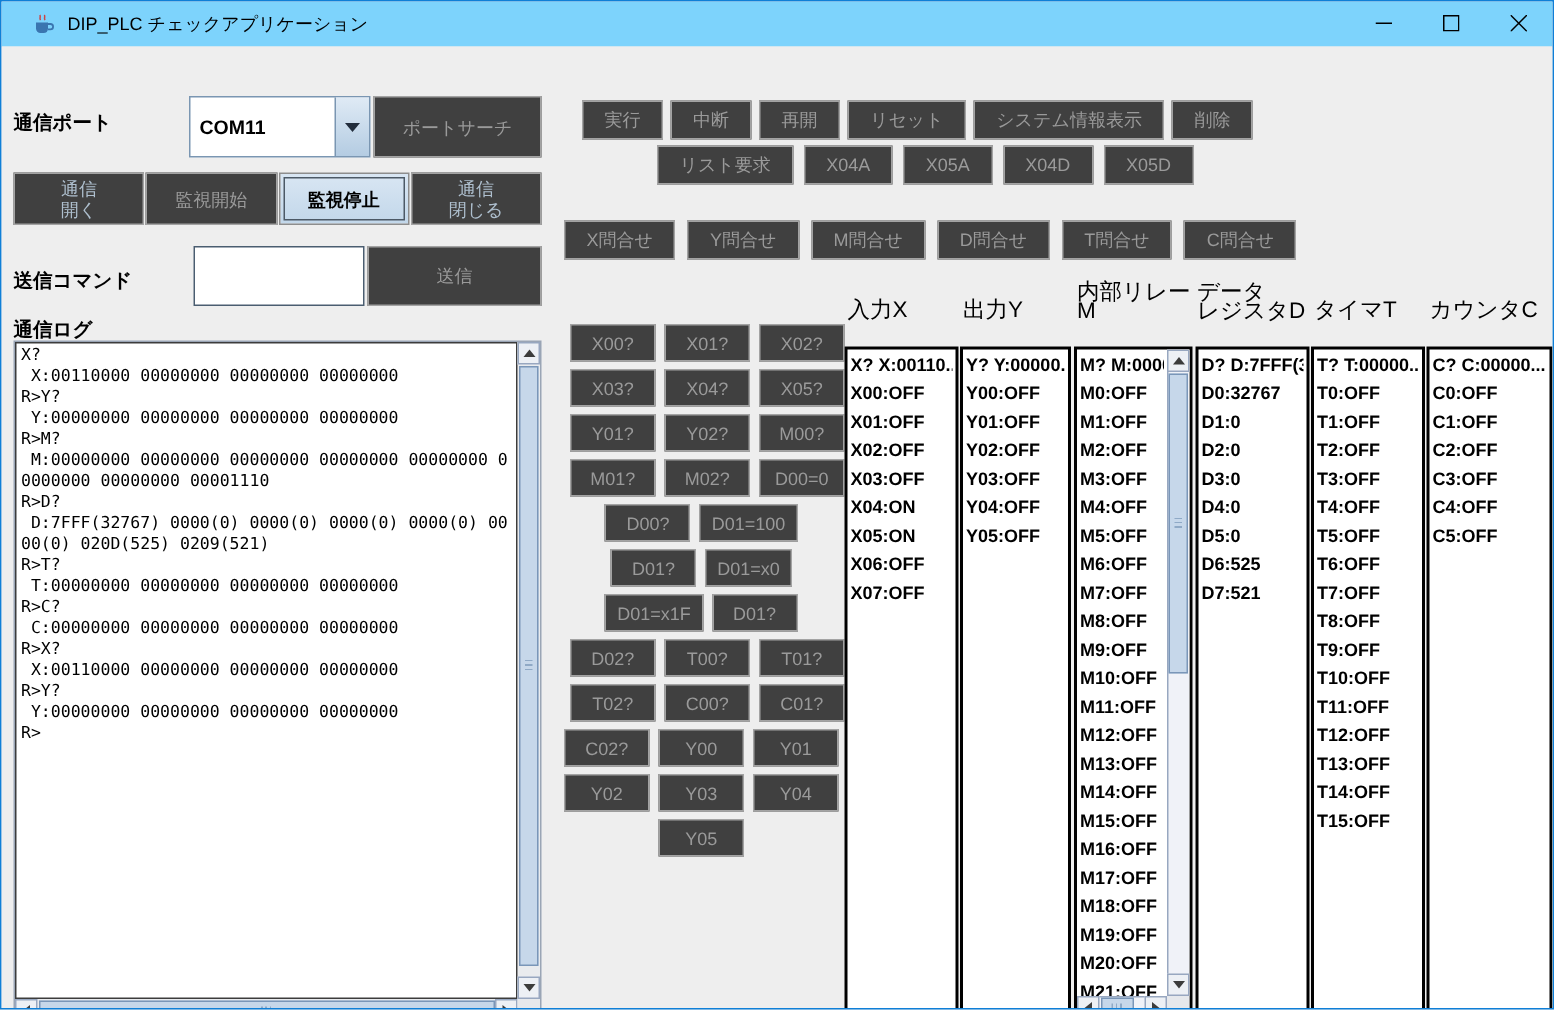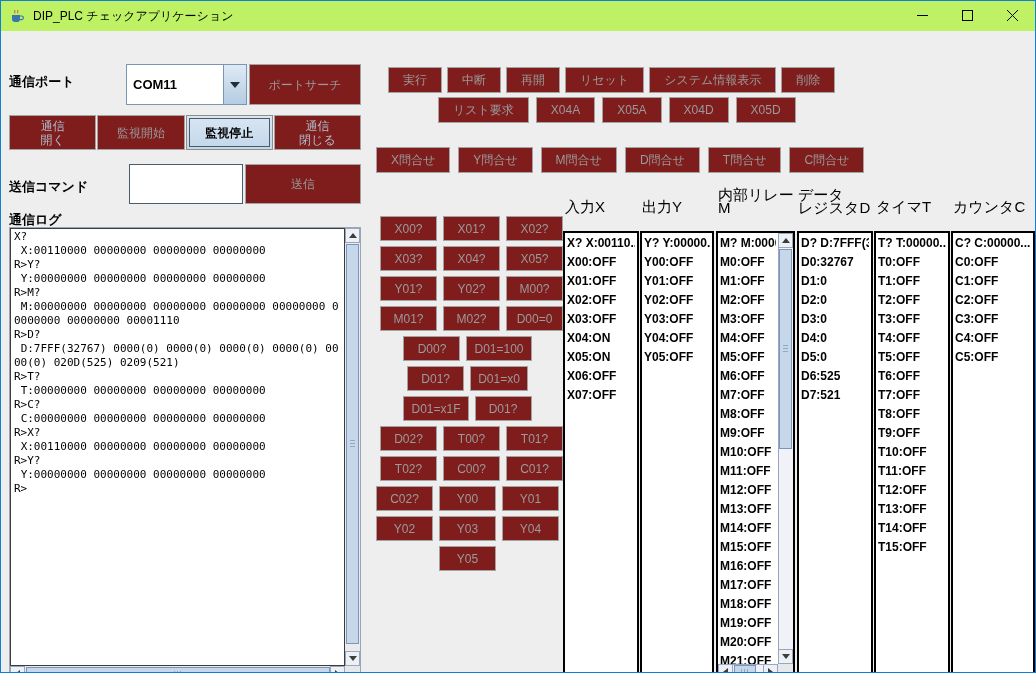--- a/index.html
+++ b/index.html
@@ -1,36 +1,36 @@
 <!DOCTYPE html>
 <html><head>
 <meta charset="utf-8">
 <style>
   * { margin:0; padding:0; box-sizing:border-box; }
   html,body { width:1036px; height:673px; font-family:"Liberation Sans","DejaVu Sans",sans-serif; }
   .window { position:absolute; left:0; top:0; width:1036px; height:673px;
             border:1px solid #0f7fd7; background:#eeeeee; overflow:hidden; }
-  .titlebar { position:absolute; left:0; top:0; right:0; height:30px; background:#bef264;
-              display:flex; align-items:center; padding-left:8px; }
+  .titlebar { position:absolute; left:0; top:0; right:0; height:30px; background:#7dd3fc;
+              display:flex; align-items:center; padding-left:20px; }
   .title-text { font-size:12px; color:#000; margin-left:8px; }
   .win-controls { position:absolute; right:0; top:0; height:30px; display:flex; }
   .win-btn { width:45px; height:29px; display:flex; align-items:center; justify-content:center; }
   .content { position:absolute; left:0; top:30px; right:0; bottom:0; background:#eeeeee; }
 
   .lbl { position:absolute; font-size:13px; font-weight:bold; color:#000; }
 
   
   .combo { position:absolute; left:125px; top:33px; width:121px; height:41px;
            border:1px solid #7a96b2; background:#fff; display:flex; }
   .combo-value { flex:1; font-size:13px; font-weight:bold; display:flex; align-items:center; padding-left:6px; color:#000; }
   .combo-arrow { width:23px; background:linear-gradient(#dfeaf5,#b4cce2); border-left:1px solid #7a96b2;
                  display:flex; align-items:center; justify-content:center; }
   .tri-dn { width:0; height:0; border-left:5px solid transparent; border-right:5px solid transparent; border-top:6px solid #222d3c; }
 
-  .btn { background:#7f1d1d; border:1px solid #a3a3a3; color:#9a9a9a; font-size:12px;
+  .btn { background:#404040; border:1px solid #a3a3a3; color:#9a9a9a; font-size:12px;
          display:flex; align-items:center; justify-content:center; white-space:pre-line;
          text-align:center; line-height:14px; font-family:inherit; }
 
   .port-search { position:absolute; left:248px; top:33px; width:112px; height:41px; }
 
   .conn-row { position:absolute; left:8px; top:84px; width:352px; height:35px; display:flex; gap:1px; }
   .conn-row .btn { flex:1; }
   .btn.light { color:#aebfce; }
   .btn.stop { background:linear-gradient(#d9e6f3,#c2d7ea); color:#000; font-weight:bold;
               outline:1px solid #4c5966; outline-offset:-4px; border-color:#8d8d8d; }

